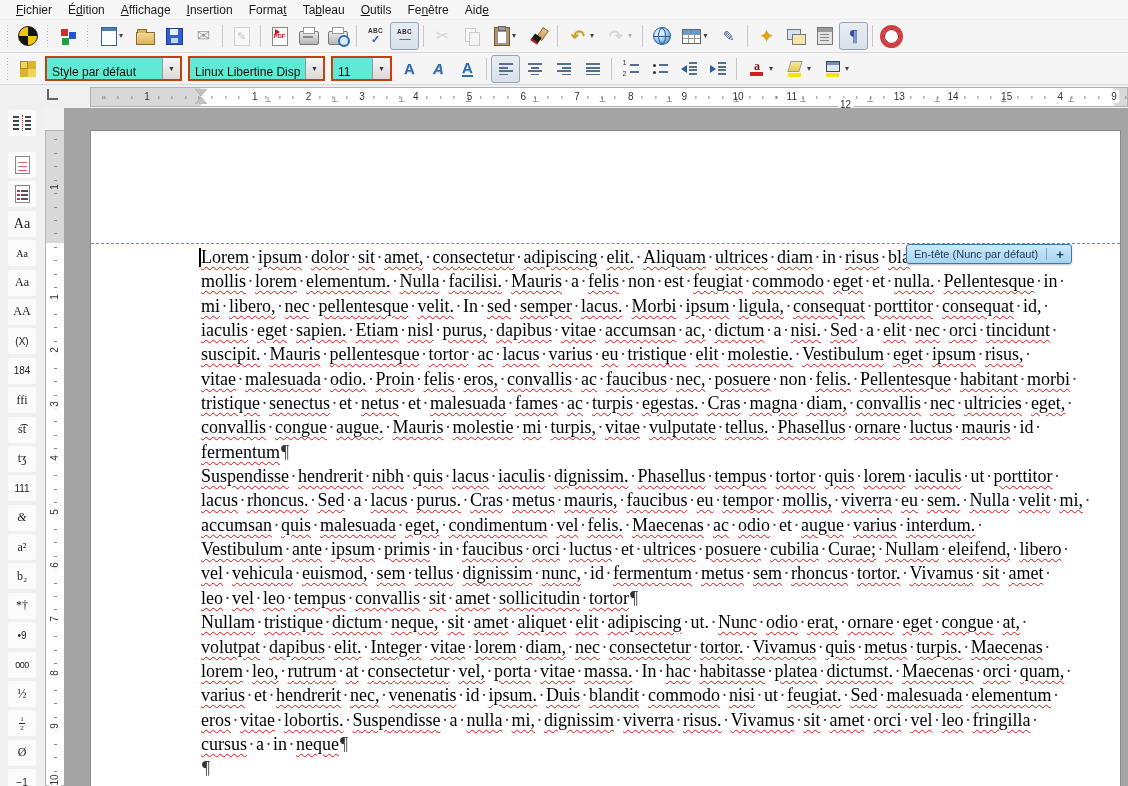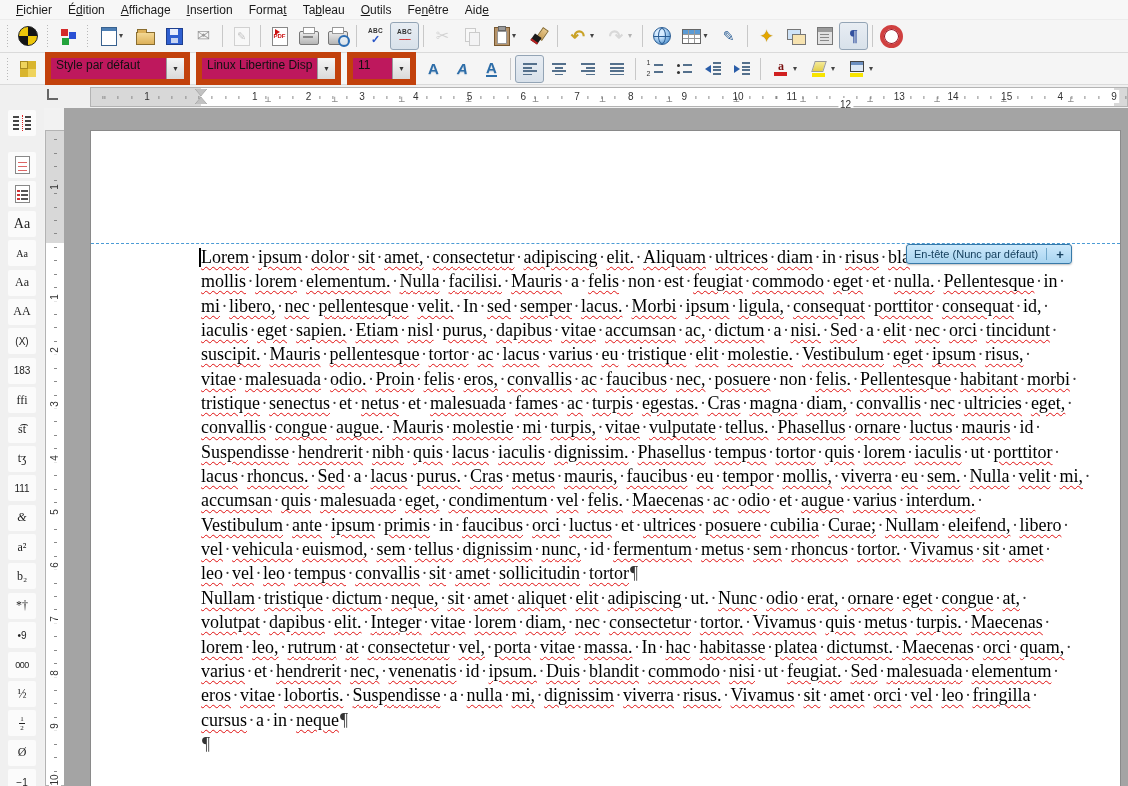--- a/index.html
+++ b/index.html
@@ -106,21 +106,21 @@
   .ic-fontcolor .t-glyph{font-family:"Liberation Serif",serif;font-weight:bold;font-size:12px;color:#7a1010;line-height:11px;}
   .ic-fontcolor::after{content:"";width:13px;height:4px;background:#d02020;}
   .ic-highlight{flex-direction:column;}
   .ic-highlight::before{content:"";width:10px;height:9px;background:linear-gradient(#f5ea9a,#e3cf4a);border:1px solid #999;transform:skewX(-18deg);}
   .ic-highlight::after{content:"";width:13px;height:4px;background:#f7e400;margin-top:1px;}
   .ic-bgcolor{flex-direction:column;}
   .ic-bgcolor::before{content:"";width:12px;height:9px;background:linear-gradient(#6b8fc0 0 3px,#dde8f4 3px);border:1px solid #444;}
   .ic-bgcolor::after{content:"";width:13px;height:4px;background:#f7e400;margin-top:1px;}
 
   
-  .combo{height:21px;border:6px solid #c2410c;background:#be185d;display:flex;align-items:flex-start;font-size:12px;color:#111;margin:0 3px;overflow:hidden;flex:none;}
+  .combo{height:21px;border:2px solid #c2410c;background:#5eead4;display:flex;align-items:flex-end;font-size:12px;color:#111;margin:0 3px;overflow:hidden;flex:none;}
   .combo .cval{padding-left:5px;white-space:nowrap;overflow:hidden;flex:1;}
   .combo .carrow{width:17px;align-self:stretch;border-left:1px solid #999;background:linear-gradient(#f6f6f6,#d9d9d9);display:flex;align-items:center;justify-content:center;font-size:7px;color:#333;flex:none;}
 
   
   .hruler-strip{position:absolute;left:0;top:85px;right:0;height:23px;background:#f0f0f0;}
   .tab-corner{position:absolute;left:47px;top:4px;width:9px;height:9px;border-left:2px solid #666;border-bottom:2px solid #666;}
   .hruler{position:absolute;left:90px;top:2px;right:0;height:18px;background:#fff;border:1px solid #b3b3b3;}
   .hr-margin{position:absolute;top:0;height:100%;background:#d8d8d8;}
   .hr-dots{position:absolute;left:0;top:8px;width:100%;height:3px;background-image:repeating-linear-gradient(90deg,#8a8a8a 0 1px,transparent 1px 13.43px);background-position:13.4px 0;}
   .hr-num{position:absolute;top:2px;transform:translateX(-50%);font-size:10px;color:#333;background:#fff;padding:0 2px;line-height:13px;}
@@ -451,21 +451,21 @@
       <div class="lt-item">
         <span class="lg t-md">Aa</span>
       </div>
       <div class="lt-item">
         <span class="lg t-md">AA</span>
       </div>
       <div class="lt-item">
         <span class="lg t-sm">(X)</span>
       </div>
       <div class="lt-item">
-        <span class="lg t-sm">183</span>
+        <span class="lg t-sm">184</span>
       </div>
       <div class="lt-item">
         <span class="lg t-md serif">ffi</span>
       </div>
       <div class="lt-item">
         <span class="lg t-md serif">s͡t</span>
       </div>
       <div class="lt-item">
         <span class="lg t-md serif">tʒ</span>
       </div>
@@ -535,20 +535,21 @@
       <div class="caret"></div>
       <div class="textblock">
           <div class="tline"><span class="w">Lorem</span><span class="sep">·</span><span class="w">ipsum</span><span class="sep">·</span><span class="w">dolor</span><span class="sep">·</span><span class="w">sit</span><span class="sep">·</span><span class="w">amet,</span><span class="sep">·</span><span class="w">consectetur</span><span class="sep">·</span><span class="w">adipiscing</span><span class="sep">·</span><span class="w">elit.</span><span class="sep">·</span><span class="w">Aliquam</span><span class="sep">·</span><span class="w">ultrices</span><span class="sep">·</span><span class="w">diam</span><span class="sep">·</span><span class="w clean">in</span><span class="sep">·</span><span class="w">risus</span><span class="sep">·</span><span class="w">bla</span></div>
           <div class="tline"><span class="w">mollis</span><span class="sep">·</span><span class="w">lorem</span><span class="sep">·</span><span class="w">elementum.</span><span class="sep">·</span><span class="w">Nulla</span><span class="sep">·</span><span class="w">facilisi.</span><span class="sep">·</span><span class="w">Mauris</span><span class="sep">·</span><span class="w clean">a</span><span class="sep">·</span><span class="w">felis</span><span class="sep">·</span><span class="w clean">non</span><span class="sep">·</span><span class="w clean">est</span><span class="sep">·</span><span class="w">feugiat</span><span class="sep">·</span><span class="w">commodo</span><span class="sep">·</span><span class="w">eget</span><span class="sep">·</span><span class="w clean">et</span><span class="sep">·</span><span class="w">nulla.</span><span class="sep">·</span><span class="w">Pellentesque</span><span class="sep">·</span><span class="w clean">in</span><span class="sep">·</span></div>
           <div class="tline"><span class="w">mi</span><span class="sep">·</span><span class="w">libero,</span><span class="sep">·</span><span class="w">nec</span><span class="sep">·</span><span class="w">pellentesque</span><span class="sep">·</span><span class="w">velit.</span><span class="sep">·</span><span class="w clean">In</span><span class="sep">·</span><span class="w">sed</span><span class="sep">·</span><span class="w">semper</span><span class="sep">·</span><span class="w">lacus.</span><span class="sep">·</span><span class="w">Morbi</span><span class="sep">·</span><span class="w">ipsum</span><span class="sep">·</span><span class="w">ligula,</span><span class="sep">·</span><span class="w">consequat</span><span class="sep">·</span><span class="w">porttitor</span><span class="sep">·</span><span class="w">consequat</span><span class="sep">·</span><span class="w clean">id,</span><span class="sep">·</span></div>
           <div class="tline"><span class="w">iaculis</span><span class="sep">·</span><span class="w">eget</span><span class="sep">·</span><span class="w">sapien.</span><span class="sep">·</span><span class="w">Etiam</span><span class="sep">·</span><span class="w">nisl</span><span class="sep">·</span><span class="w">purus,</span><span class="sep">·</span><span class="w">dapibus</span><span class="sep">·</span><span class="w">vitae</span><span class="sep">·</span><span class="w">accumsan</span><span class="sep">·</span><span class="w">ac,</span><span class="sep">·</span><span class="w">dictum</span><span class="sep">·</span><span class="w clean">a</span><span class="sep">·</span><span class="w">nisi.</span><span class="sep">·</span><span class="w">Sed</span><span class="sep">·</span><span class="w clean">a</span><span class="sep">·</span><span class="w">elit</span><span class="sep">·</span><span class="w">nec</span><span class="sep">·</span><span class="w">orci</span><span class="sep">·</span><span class="w">tincidunt</span><span class="sep">·</span></div>
           <div class="tline"><span class="w">suscipit.</span><span class="sep">·</span><span class="w">Mauris</span><span class="sep">·</span><span class="w">pellentesque</span><span class="sep">·</span><span class="w">tortor</span><span class="sep">·</span><span class="w">ac</span><span class="sep">·</span><span class="w">lacus</span><span class="sep">·</span><span class="w">varius</span><span class="sep">·</span><span class="w">eu</span><span class="sep">·</span><span class="w">tristique</span><span class="sep">·</span><span class="w">elit</span><span class="sep">·</span><span class="w">molestie.</span><span class="sep">·</span><span class="w">Vestibulum</span><span class="sep">·</span><span class="w">eget</span><span class="sep">·</span><span class="w">ipsum</span><span class="sep">·</span><span class="w">risus,</span><span class="sep">·</span></div>
           <div class="tline"><span class="w">vitae</span><span class="sep">·</span><span class="w">malesuada</span><span class="sep">·</span><span class="w">odio.</span><span class="sep">·</span><span class="w">Proin</span><span class="sep">·</span><span class="w">felis</span><span class="sep">·</span><span class="w">eros,</span><span class="sep">·</span><span class="w">convallis</span><span class="sep">·</span><span class="w">ac</span><span class="sep">·</span><span class="w">faucibus</span><span class="sep">·</span><span class="w">nec,</span><span class="sep">·</span><span class="w">posuere</span><span class="sep">·</span><span class="w clean">non</span><span class="sep">·</span><span class="w">felis.</span><span class="sep">·</span><span class="w">Pellentesque</span><span class="sep">·</span><span class="w">habitant</span><span class="sep">·</span><span class="w">morbi</span><span class="sep">·</span></div>
           <div class="tline"><span class="w">tristique</span><span class="sep">·</span><span class="w">senectus</span><span class="sep">·</span><span class="w clean">et</span><span class="sep">·</span><span class="w">netus</span><span class="sep">·</span><span class="w clean">et</span><span class="sep">·</span><span class="w">malesuada</span><span class="sep">·</span><span class="w">fames</span><span class="sep">·</span><span class="w">ac</span><span class="sep">·</span><span class="w">turpis</span><span class="sep">·</span><span class="w">egestas.</span><span class="sep">·</span><span class="w">Cras</span><span class="sep">·</span><span class="w">magna</span><span class="sep">·</span><span class="w">diam,</span><span class="sep">·</span><span class="w">convallis</span><span class="sep">·</span><span class="w">nec</span><span class="sep">·</span><span class="w">ultricies</span><span class="sep">·</span><span class="w">eget,</span><span class="sep">·</span></div>
           <div class="tline"><span class="w">convallis</span><span class="sep">·</span><span class="w">congue</span><span class="sep">·</span><span class="w">augue.</span><span class="sep">·</span><span class="w">Mauris</span><span class="sep">·</span><span class="w">molestie</span><span class="sep">·</span><span class="w">mi</span><span class="sep">·</span><span class="w">turpis,</span><span class="sep">·</span><span class="w">vitae</span><span class="sep">·</span><span class="w">vulputate</span><span class="sep">·</span><span class="w">tellus.</span><span class="sep">·</span><span class="w">Phasellus</span><span class="sep">·</span><span class="w">ornare</span><span class="sep">·</span><span class="w">luctus</span><span class="sep">·</span><span class="w">mauris</span><span class="sep">·</span><span class="w clean">id</span><span class="sep">·</span></div>
+          <div class="tline"><span class="w">fermentum</span><span class="pilcrow">¶</span></div>
           <div class="tline"><span class="w">Suspendisse</span><span class="sep">·</span><span class="w">hendrerit</span><span class="sep">·</span><span class="w">nibh</span><span class="sep">·</span><span class="w">quis</span><span class="sep">·</span><span class="w">lacus</span><span class="sep">·</span><span class="w">iaculis</span><span class="sep">·</span><span class="w">dignissim.</span><span class="sep">·</span><span class="w">Phasellus</span><span class="sep">·</span><span class="w">tempus</span><span class="sep">·</span><span class="w">tortor</span><span class="sep">·</span><span class="w">quis</span><span class="sep">·</span><span class="w">lorem</span><span class="sep">·</span><span class="w">iaculis</span><span class="sep">·</span><span class="w clean">ut</span><span class="sep">·</span><span class="w">porttitor</span><span class="sep">·</span></div>
           <div class="tline"><span class="w">lacus</span><span class="sep">·</span><span class="w">rhoncus.</span><span class="sep">·</span><span class="w">Sed</span><span class="sep">·</span><span class="w clean">a</span><span class="sep">·</span><span class="w">lacus</span><span class="sep">·</span><span class="w">purus.</span><span class="sep">·</span><span class="w">Cras</span><span class="sep">·</span><span class="w">metus</span><span class="sep">·</span><span class="w">mauris,</span><span class="sep">·</span><span class="w">faucibus</span><span class="sep">·</span><span class="w">eu</span><span class="sep">·</span><span class="w">tempor</span><span class="sep">·</span><span class="w">mollis,</span><span class="sep">·</span><span class="w">viverra</span><span class="sep">·</span><span class="w">eu</span><span class="sep">·</span><span class="w">sem.</span><span class="sep">·</span><span class="w">Nulla</span><span class="sep">·</span><span class="w">velit</span><span class="sep">·</span><span class="w">mi,</span><span class="sep">·</span></div>
           <div class="tline"><span class="w">accumsan</span><span class="sep">·</span><span class="w">quis</span><span class="sep">·</span><span class="w">malesuada</span><span class="sep">·</span><span class="w">eget,</span><span class="sep">·</span><span class="w">condimentum</span><span class="sep">·</span><span class="w">vel</span><span class="sep">·</span><span class="w">felis.</span><span class="sep">·</span><span class="w">Maecenas</span><span class="sep">·</span><span class="w">ac</span><span class="sep">·</span><span class="w">odio</span><span class="sep">·</span><span class="w clean">et</span><span class="sep">·</span><span class="w">augue</span><span class="sep">·</span><span class="w">varius</span><span class="sep">·</span><span class="w">interdum.</span><span class="sep">·</span></div>
           <div class="tline"><span class="w">Vestibulum</span><span class="sep">·</span><span class="w">ante</span><span class="sep">·</span><span class="w">ipsum</span><span class="sep">·</span><span class="w">primis</span><span class="sep">·</span><span class="w clean">in</span><span class="sep">·</span><span class="w">faucibus</span><span class="sep">·</span><span class="w">orci</span><span class="sep">·</span><span class="w">luctus</span><span class="sep">·</span><span class="w clean">et</span><span class="sep">·</span><span class="w">ultrices</span><span class="sep">·</span><span class="w">posuere</span><span class="sep">·</span><span class="w">cubilia</span><span class="sep">·</span><span class="w">Curae;</span><span class="sep">·</span><span class="w">Nullam</span><span class="sep">·</span><span class="w">eleifend,</span><span class="sep">·</span><span class="w">libero</span><span class="sep">·</span></div>
           <div class="tline"><span class="w">vel</span><span class="sep">·</span><span class="w">vehicula</span><span class="sep">·</span><span class="w">euismod,</span><span class="sep">·</span><span class="w">sem</span><span class="sep">·</span><span class="w">tellus</span><span class="sep">·</span><span class="w">dignissim</span><span class="sep">·</span><span class="w">nunc,</span><span class="sep">·</span><span class="w clean">id</span><span class="sep">·</span><span class="w">fermentum</span><span class="sep">·</span><span class="w">metus</span><span class="sep">·</span><span class="w">sem</span><span class="sep">·</span><span class="w">rhoncus</span><span class="sep">·</span><span class="w">tortor.</span><span class="sep">·</span><span class="w">Vivamus</span><span class="sep">·</span><span class="w">sit</span><span class="sep">·</span><span class="w">amet</span><span class="sep">·</span></div>
           <div class="tline"><span class="w">leo</span><span class="sep">·</span><span class="w">vel</span><span class="sep">·</span><span class="w">leo</span><span class="sep">·</span><span class="w">tempus</span><span class="sep">·</span><span class="w">convallis</span><span class="sep">·</span><span class="w">sit</span><span class="sep">·</span><span class="w">amet</span><span class="sep">·</span><span class="w">sollicitudin</span><span class="sep">·</span><span class="w">tortor</span><span class="pilcrow">¶</span></div>
           <div class="tline"><span class="w">Nullam</span><span class="sep">·</span><span class="w">tristique</span><span class="sep">·</span><span class="w">dictum</span><span class="sep">·</span><span class="w">neque,</span><span class="sep">·</span><span class="w">sit</span><span class="sep">·</span><span class="w">amet</span><span class="sep">·</span><span class="w">aliquet</span><span class="sep">·</span><span class="w">elit</span><span class="sep">·</span><span class="w">adipiscing</span><span class="sep">·</span><span class="w clean">ut.</span><span class="sep">·</span><span class="w">Nunc</span><span class="sep">·</span><span class="w">odio</span><span class="sep">·</span><span class="w">erat,</span><span class="sep">·</span><span class="w">ornare</span><span class="sep">·</span><span class="w">eget</span><span class="sep">·</span><span class="w">congue</span><span class="sep">·</span><span class="w">at,</span><span class="sep">·</span></div>
           <div class="tline"><span class="w">volutpat</span><span class="sep">·</span><span class="w">dapibus</span><span class="sep">·</span><span class="w">elit.</span><span class="sep">·</span><span class="w">Integer</span><span class="sep">·</span><span class="w">vitae</span><span class="sep">·</span><span class="w">lorem</span><span class="sep">·</span><span class="w">diam,</span><span class="sep">·</span><span class="w">nec</span><span class="sep">·</span><span class="w">consectetur</span><span class="sep">·</span><span class="w">tortor.</span><span class="sep">·</span><span class="w">Vivamus</span><span class="sep">·</span><span class="w">quis</span><span class="sep">·</span><span class="w">metus</span><span class="sep">·</span><span class="w">turpis.</span><span class="sep">·</span><span class="w">Maecenas</span><span class="sep">·</span></div>
           <div class="tline"><span class="w">lorem</span><span class="sep">·</span><span class="w">leo,</span><span class="sep">·</span><span class="w">rutrum</span><span class="sep">·</span><span class="w">at</span><span class="sep">·</span><span class="w">consectetur</span><span class="sep">·</span><span class="w">vel,</span><span class="sep">·</span><span class="w">porta</span><span class="sep">·</span><span class="w">vitae</span><span class="sep">·</span><span class="w">massa.</span><span class="sep">·</span><span class="w clean">In</span><span class="sep">·</span><span class="w">hac</span><span class="sep">·</span><span class="w">habitasse</span><span class="sep">·</span><span class="w">platea</span><span class="sep">·</span><span class="w">dictumst.</span><span class="sep">·</span><span class="w">Maecenas</span><span class="sep">·</span><span class="w">orci</span><span class="sep">·</span><span class="w">quam,</span><span class="sep">·</span></div>
           <div class="tline"><span class="w">varius</span><span class="sep">·</span><span class="w clean">et</span><span class="sep">·</span><span class="w">hendrerit</span><span class="sep">·</span><span class="w">nec,</span><span class="sep">·</span><span class="w">venenatis</span><span class="sep">·</span><span class="w clean">id</span><span class="sep">·</span><span class="w">ipsum.</span><span class="sep">·</span><span class="w">Duis</span><span class="sep">·</span><span class="w">blandit</span><span class="sep">·</span><span class="w">commodo</span><span class="sep">·</span><span class="w">nisi</span><span class="sep">·</span><span class="w clean">ut</span><span class="sep">·</span><span class="w">feugiat.</span><span class="sep">·</span><span class="w">Sed</span><span class="sep">·</span><span class="w">malesuada</span><span class="sep">·</span><span class="w">elementum</span><span class="sep">·</span></div>

